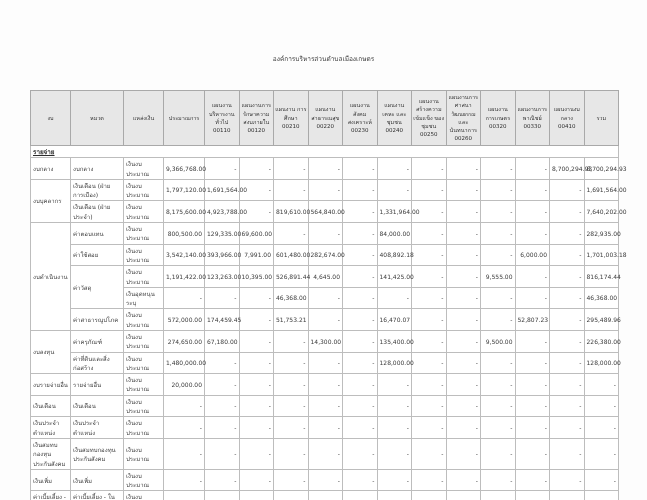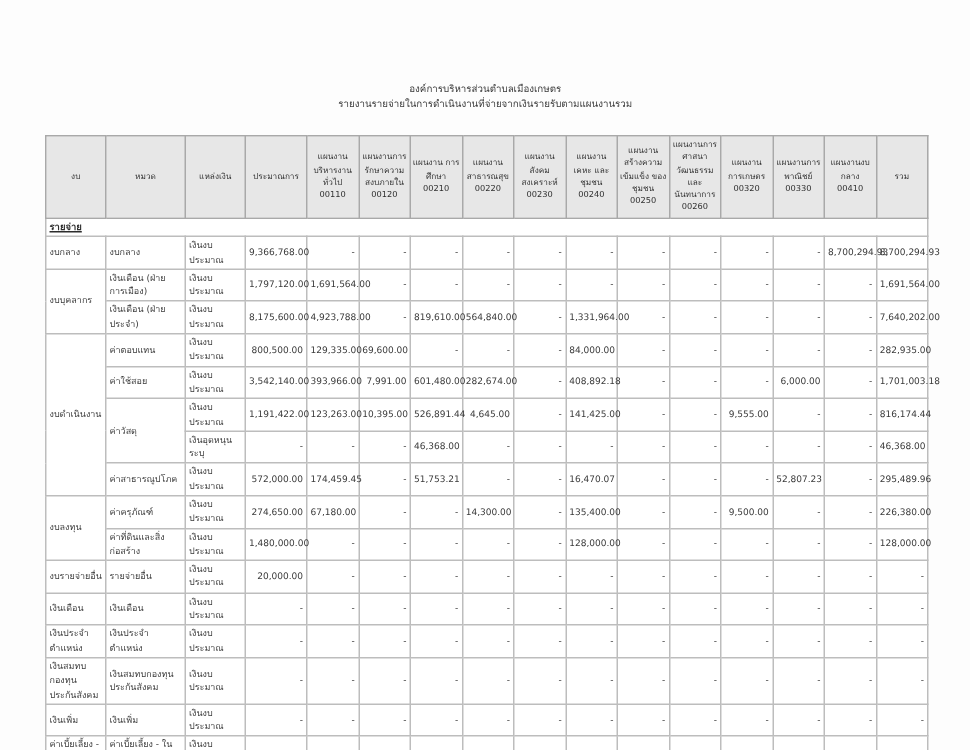--- a/index.html
+++ b/index.html
@@ -35,21 +35,20 @@
   tr.section-row span{
     font-weight:bold;text-decoration:underline;font-size:6.3px;color:#2c2c2c;
   }
 </style>
 </head>
 <body>
 
 <div class="page">
   <div class="title-block">
     <div>องค์การบริหารส่วนตำบลเมืองเกษตร</div>
-    <div>รายงานรายจ่ายในการดำเนินงานที่จ่ายจากเงินรายรับตามแผนงานรวม</div>
   </div>
 
   <table class="report">
     <colgroup id="colgroup">
         <col style="width: 40px;">
         <col style="width: 53px;">
         <col style="width: 40px;">
         <col style="width: 41px;">
         <col style="width: 34.5px;">
         <col style="width: 34.5px;">

